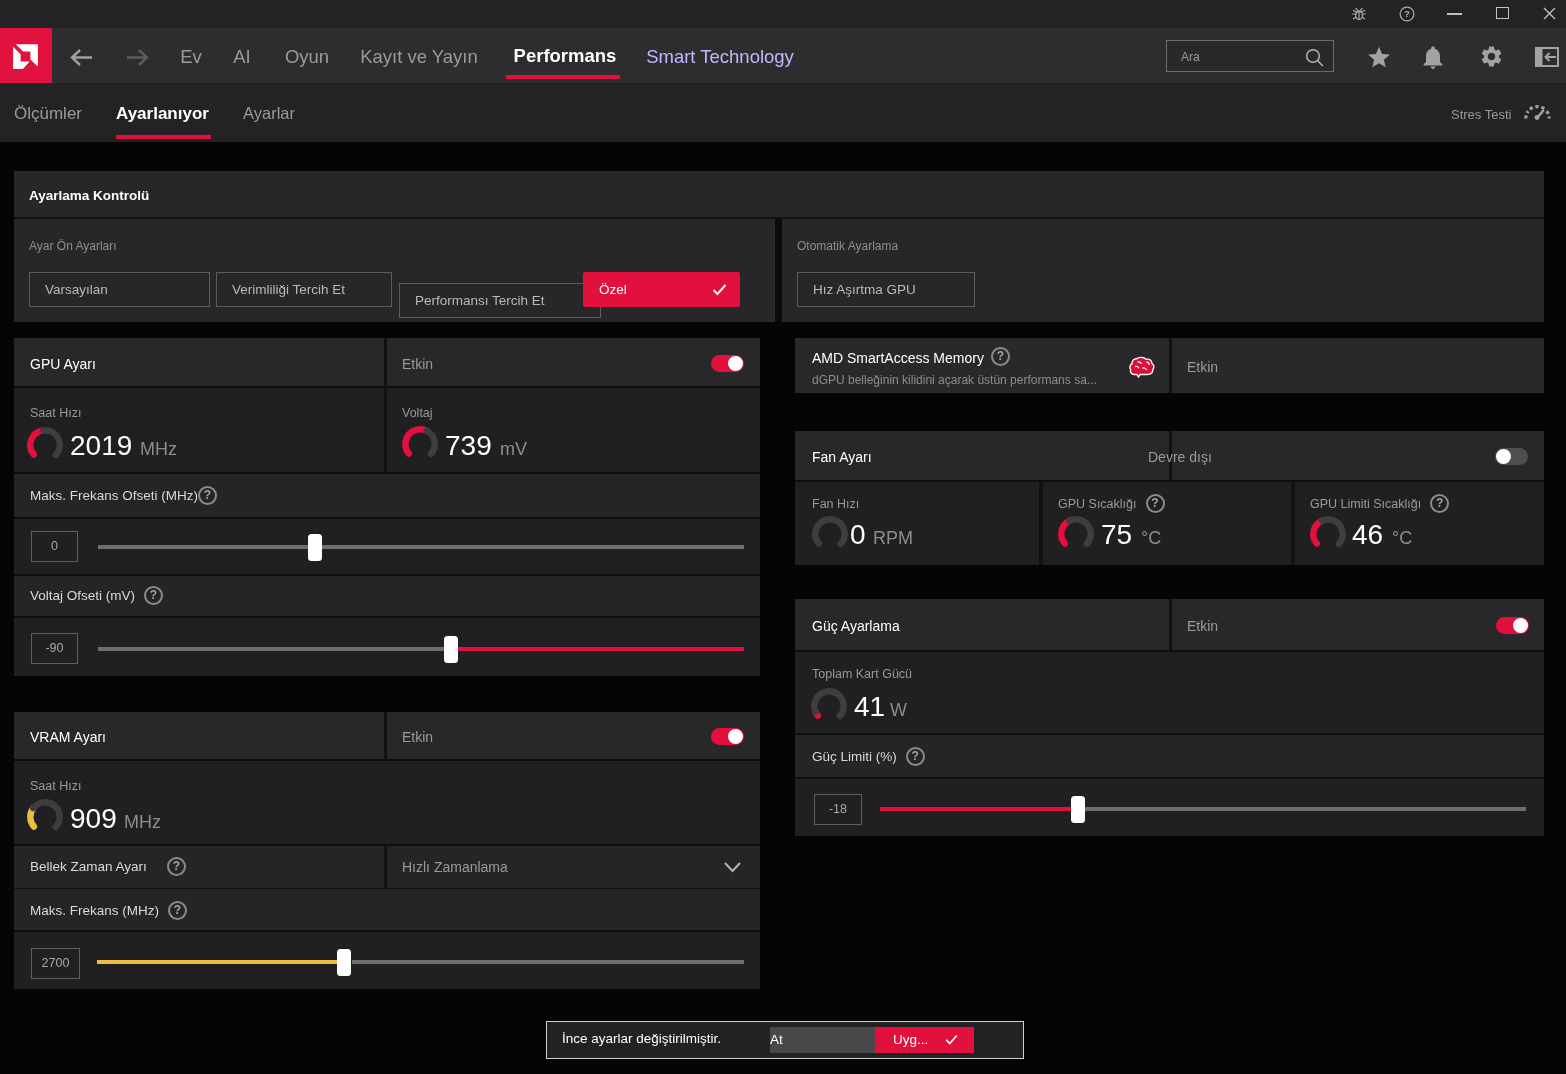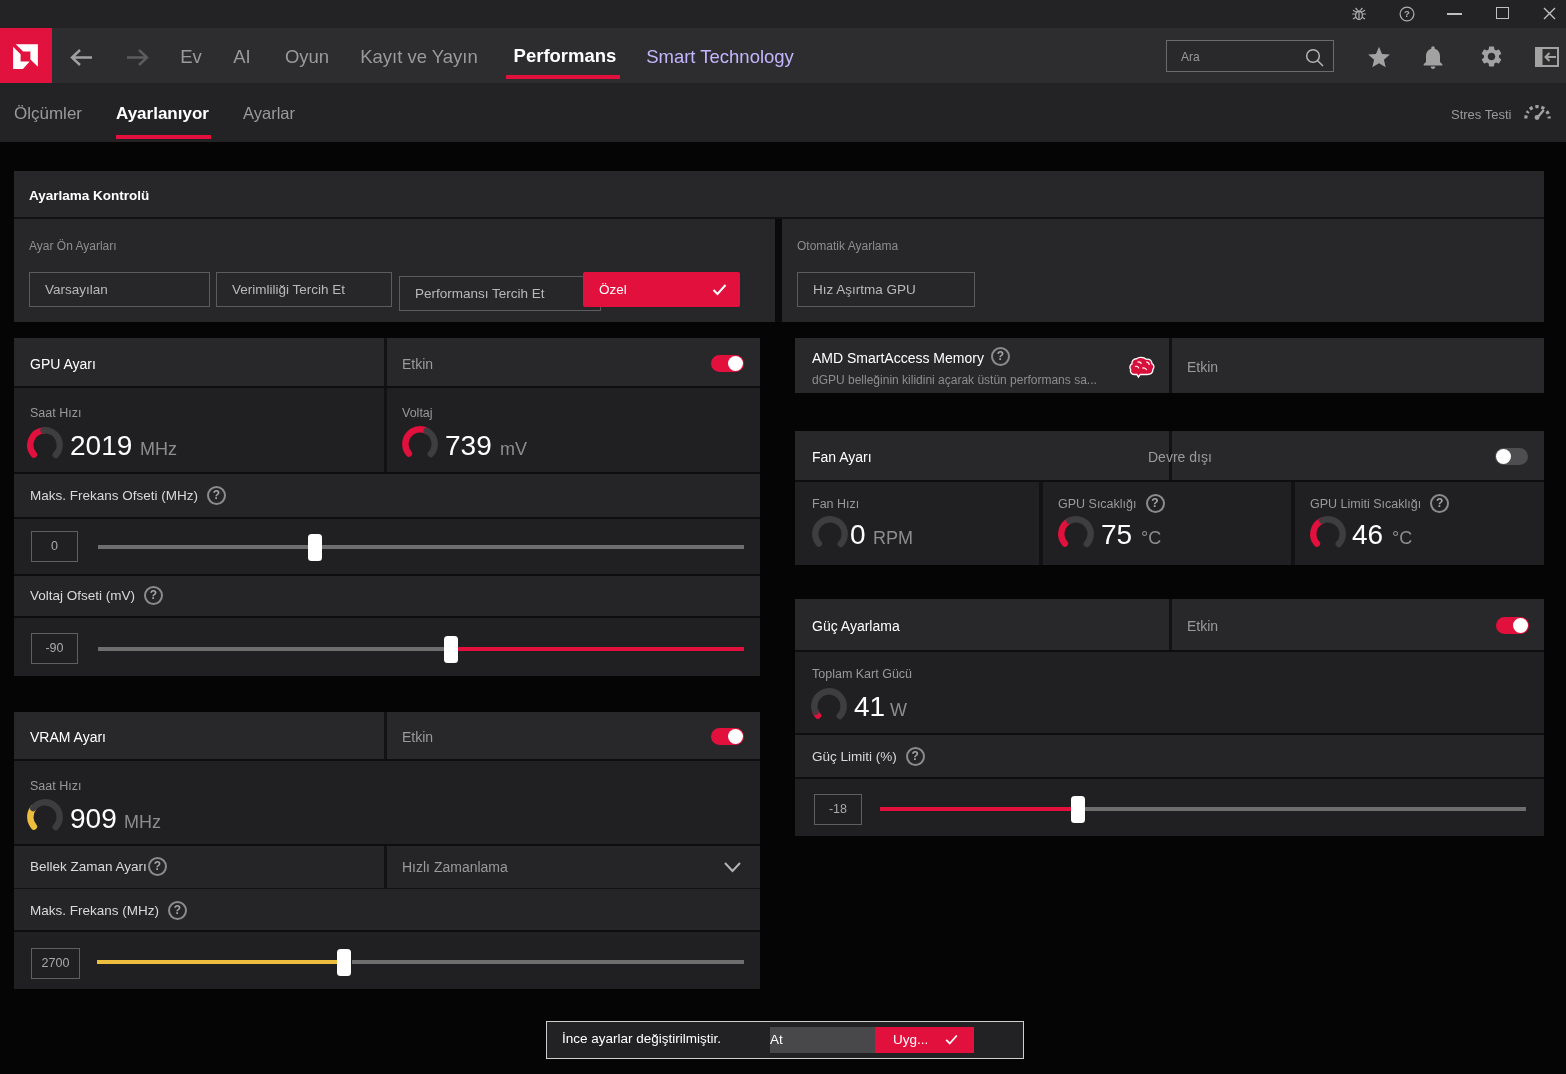--- a/index.html
+++ b/index.html
@@ -86,21 +86,21 @@
     <circle cx="14" cy="16.5" r="2.4" fill="#a2a2a2" stroke="none"></circle>
   </svg>
 <div class="abs" style="left:14px;top:171px;width:1530px;height:151px;background:#27272a"></div>
 <div class="abs" style="left:14px;top:217px;width:1530px;height:2px;background:#121214"></div>
 <div class="abs" style="left:29px;top:188px;color:#fff;font-size:13.5px;font-weight:bold">Ayarlama Kontrolü</div>
 <div style="position:absolute;left:775px;top:219px;width:7px;height:103px;background:#0a0a0b"></div>
 <div class="abs" style="left:29px;top:239px;color:#8d8d8d;font-size:12px">Ayar Ön Ayarları</div>
 <div class="abs" style="left:797px;top:239px;color:#8d8d8d;font-size:12px">Otomatik Ayarlama</div>
 <div class="btn" style="left:29px;top:272px;width:181px">Varsayılan</div>
 <div class="btn" style="left:216px;top:272px;width:176px">Verimliliği Tercih Et</div>
-<div class="btn" style="left:399px;top:276px;width:202px">Performansı Tercih Et</div>
+<div class="btn" style="left:399px;top:283px;width:202px">Performansı Tercih Et</div>
 <div class="abs" style="left:583px;top:272px;width:157px;height:35px;background:#e2103c;border-radius:2px;color:#fff;font-size:13.5px;line-height:35px;padding-left:16px">Özel</div>
 <svg style="position:absolute;left:711px;top:281px" width="17" height="17" viewBox="0 0 17 17">
     <path d="M2.5 9 L6.5 13 L14.5 4" stroke="#fff" stroke-width="2" fill="none"></path>
   </svg>
 <div class="btn" style="left:797px;top:272px;width:178px">Hız Aşırtma GPU</div>
 <div class="hdr" style="left:14px;top:338px;width:746px;height:49px"></div>
 <div class="rowdark" style="left:14px;top:387px;width:746px;height:86px"></div>
 <div class="rowlight" style="left:14px;top:473px;width:746px;height:45px"></div>
 <div class="rowdark" style="left:14px;top:518px;width:746px;height:57px"></div>
 <div class="rowlight" style="left:14px;top:575px;width:746px;height:42px"></div>
@@ -118,21 +118,21 @@
   </svg>
 <div class="big" style="left:70px;top:430px">2019</div>
 <div class="unit" style="left:140px;top:439px">MHz</div>
 <div class="slbl" style="left:402px;top:406px">Voltaj</div>
 <svg style="position:absolute;left:400px;top:424px" width="40" height="40" viewBox="0 0 40 40" fill="none" stroke-linecap="round">
     <path d="M 8.91 29.64 A 14.7 14.7 0 0 1 26.67 6.90" stroke="#e2103c" stroke-width="6.4"></path>
     <path d="M 26.67 6.90 A 14.7 14.7 0 0 1 30.75 30.03" stroke="#3e3e41" stroke-width="6.4"></path>
   </svg>
 <div class="big" style="left:445px;top:430px">739</div>
 <div class="unit" style="left:500px;top:439px">mV</div>
-<div style="position:absolute;left:30px;top:486px;display:flex;align-items:center;gap:9px">
+<div style="position:absolute;left:30px;top:486px;display:flex;align-items:center;">
     <span style="color:#d9d9d9;font-size:13.5px">Maks. Frekans Ofseti (MHz)</span>
     <span class="q">?</span>
   </div>
 <div class="valbox" style="left:31px;top:531px;width:47px;height:31px;line-height:29px">0</div>
 <div class="track" style="left:98px;top:545px;width:646px"></div>
 <div class="thumb" style="left:308px;top:534px"></div>
 <div style="position:absolute;left:30px;top:586px;display:flex;align-items:center;gap:9px">
     <span style="color:#d9d9d9;font-size:13.5px">Voltaj Ofseti (mV)</span>
     <span class="q">?</span>
   </div>
@@ -153,21 +153,21 @@
 <div style="position:absolute;left:711px;top:728px;width:33px;height:17px;border-radius:9px;background:#e2103c">
     <div style="position:absolute;right:1px;top:1px;width:15px;height:15px;border-radius:50%;background:#fff"></div>
   </div>
 <div class="slbl" style="left:30px;top:779px">Saat Hızı</div>
 <svg style="position:absolute;left:25px;top:797px" width="40" height="40" viewBox="0 0 40 40" fill="none" stroke-linecap="round">
     <path d="M 8.91 29.64 A 14.7 14.7 0 0 1 8.26 11.15" stroke="#edbe3d" stroke-width="6.4"></path>
     <path d="M 8.26 11.15 A 14.7 14.7 0 1 1 30.75 30.03" stroke="#3d3d3f" stroke-width="6.4"></path>
   </svg>
 <div class="big" style="left:70px;top:803px">909</div>
 <div class="unit" style="left:124px;top:812px">MHz</div>
-<div style="position:absolute;left:30px;top:857px;display:flex;align-items:center;gap:1px">
+<div style="position:absolute;left:30px;top:857px;display:flex;align-items:center;gap:20px">
     <span style="color:#d9d9d9;font-size:13.5px">Bellek Zaman Ayarı</span>
     <span class="q">?</span>
   </div>
 <div class="sec" style="left:402px;top:859px;font-size:14px">Hızlı Zamanlama</div>
 <svg class="abs" style="left:723px;top:860px" width="19" height="14" viewBox="0 0 19 14">
     <path d="M2 3 L9.5 11 L17 3" stroke="#b5b5b5" stroke-width="2" fill="none"></path>
   </svg>
 <div style="position:absolute;left:30px;top:901px;display:flex;align-items:center;gap:9px">
     <span style="color:#d9d9d9;font-size:13.5px">Maks. Frekans (MHz)</span>
     <span class="q">?</span>

